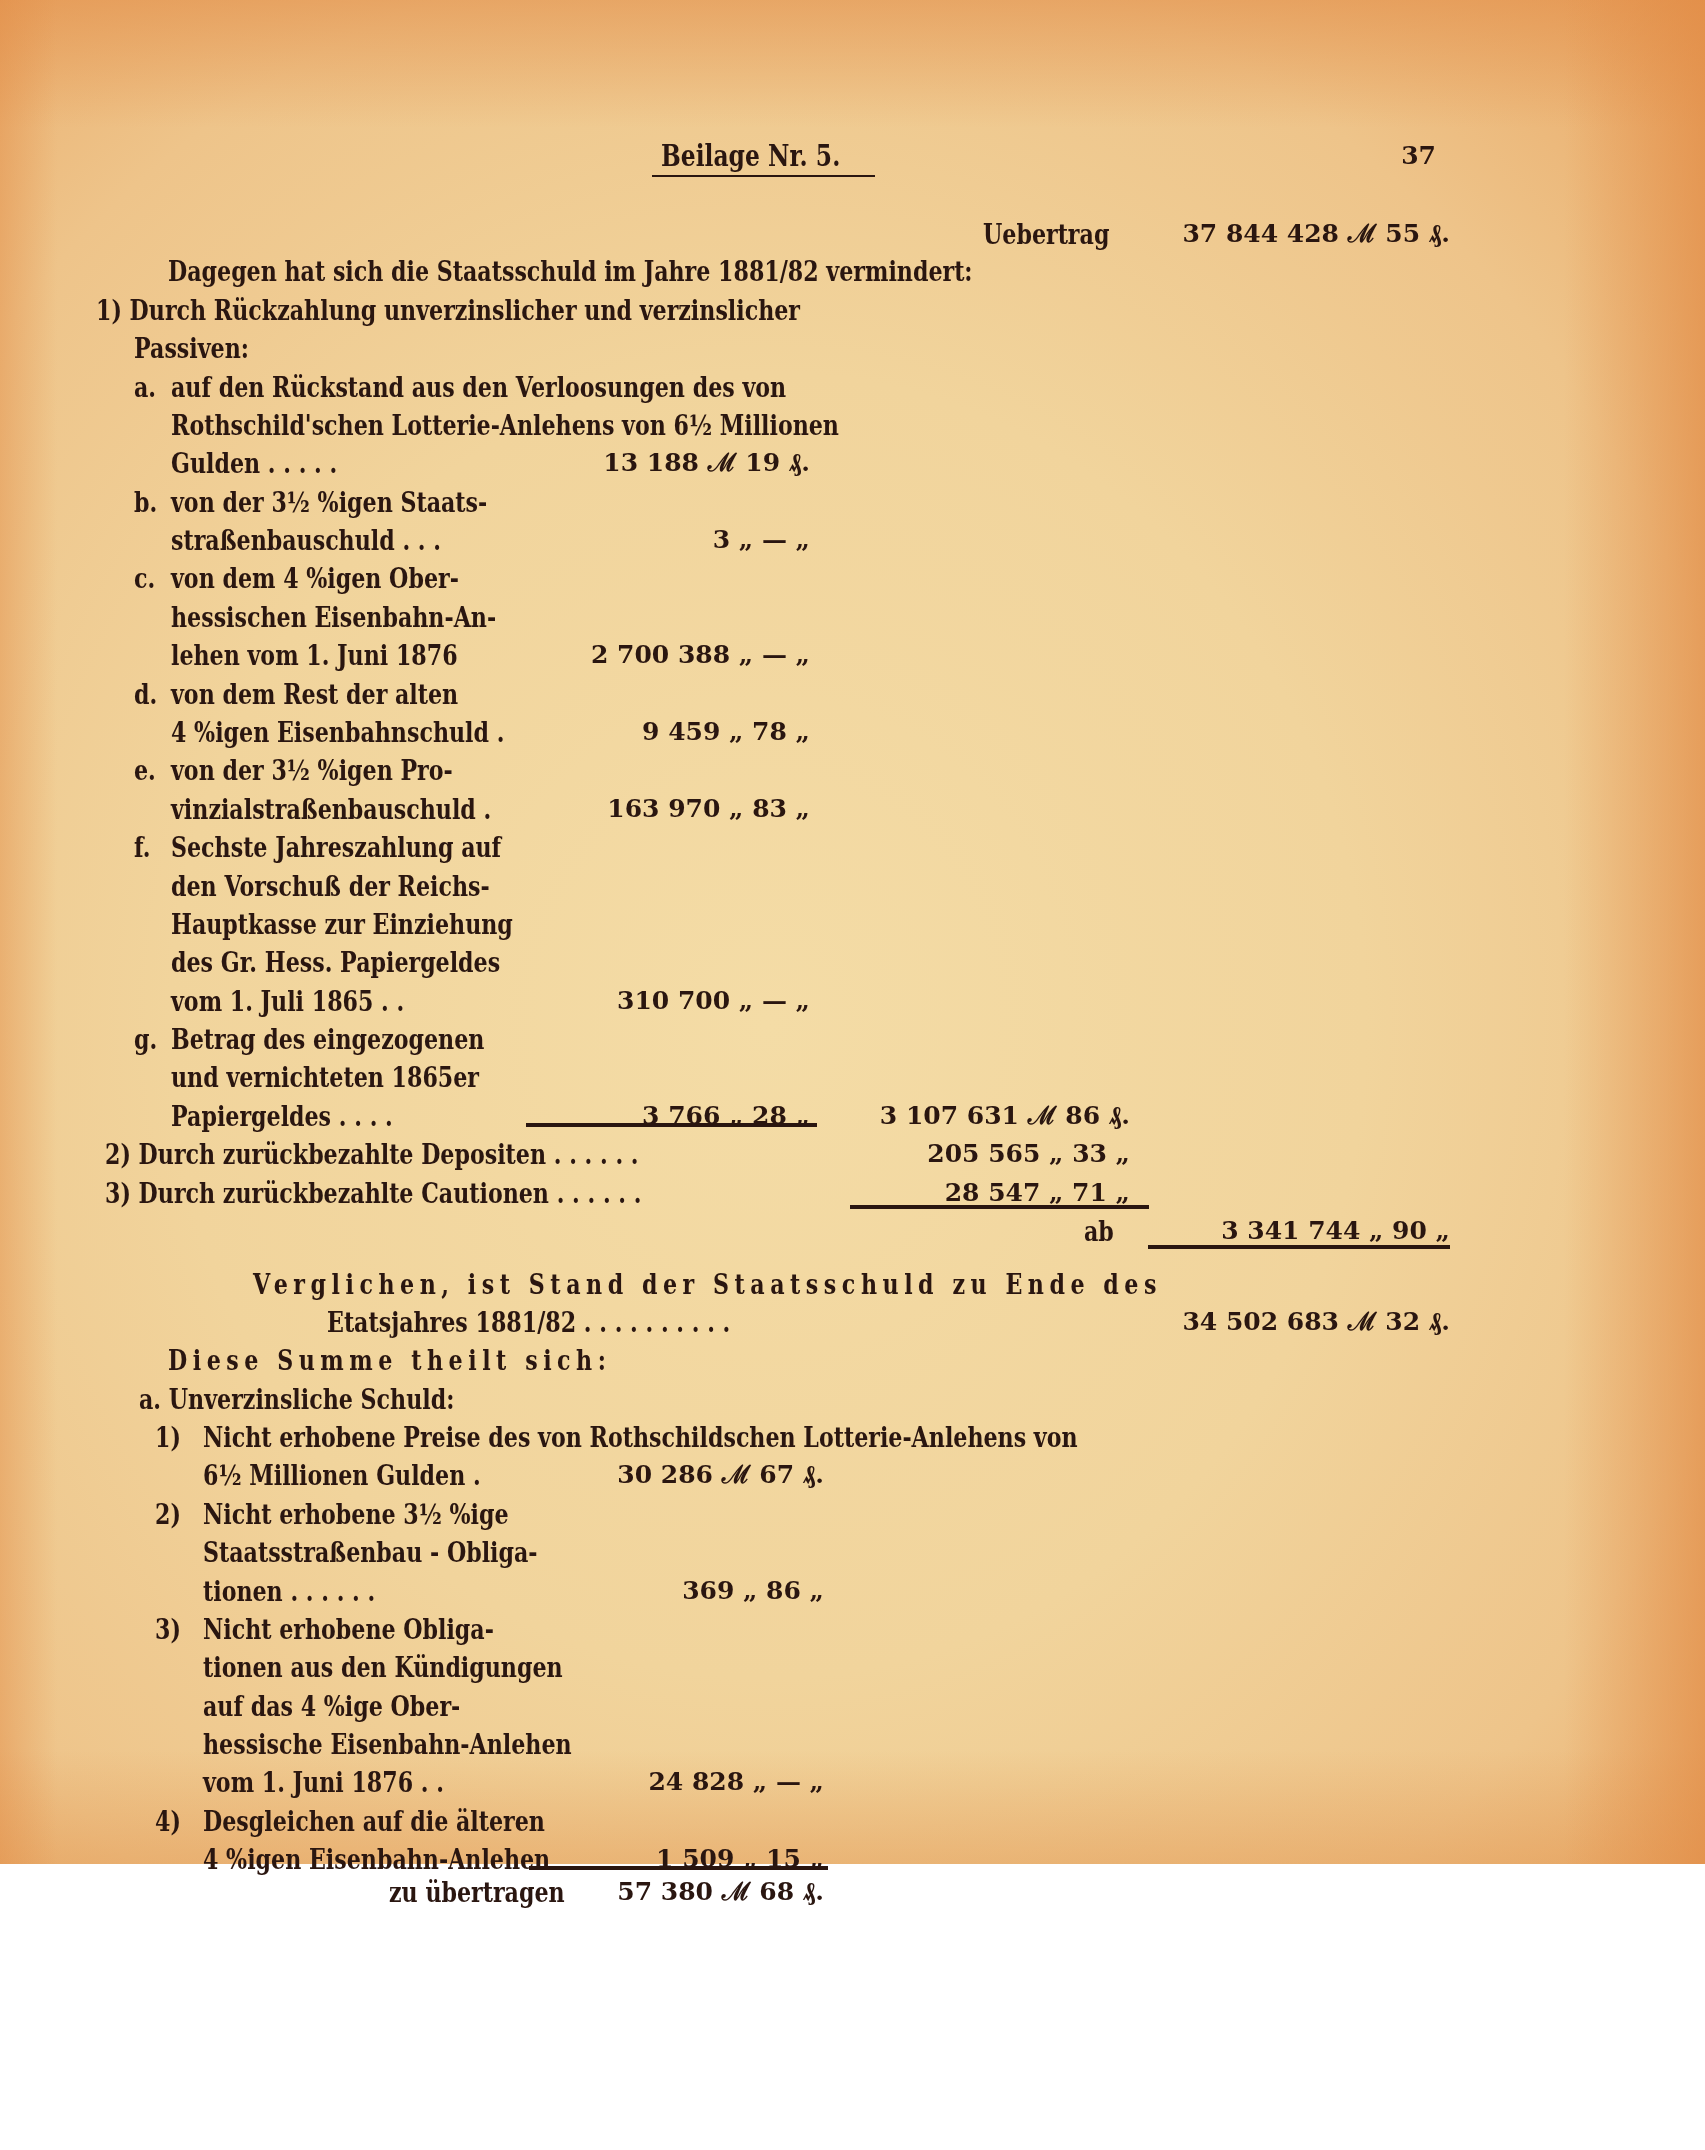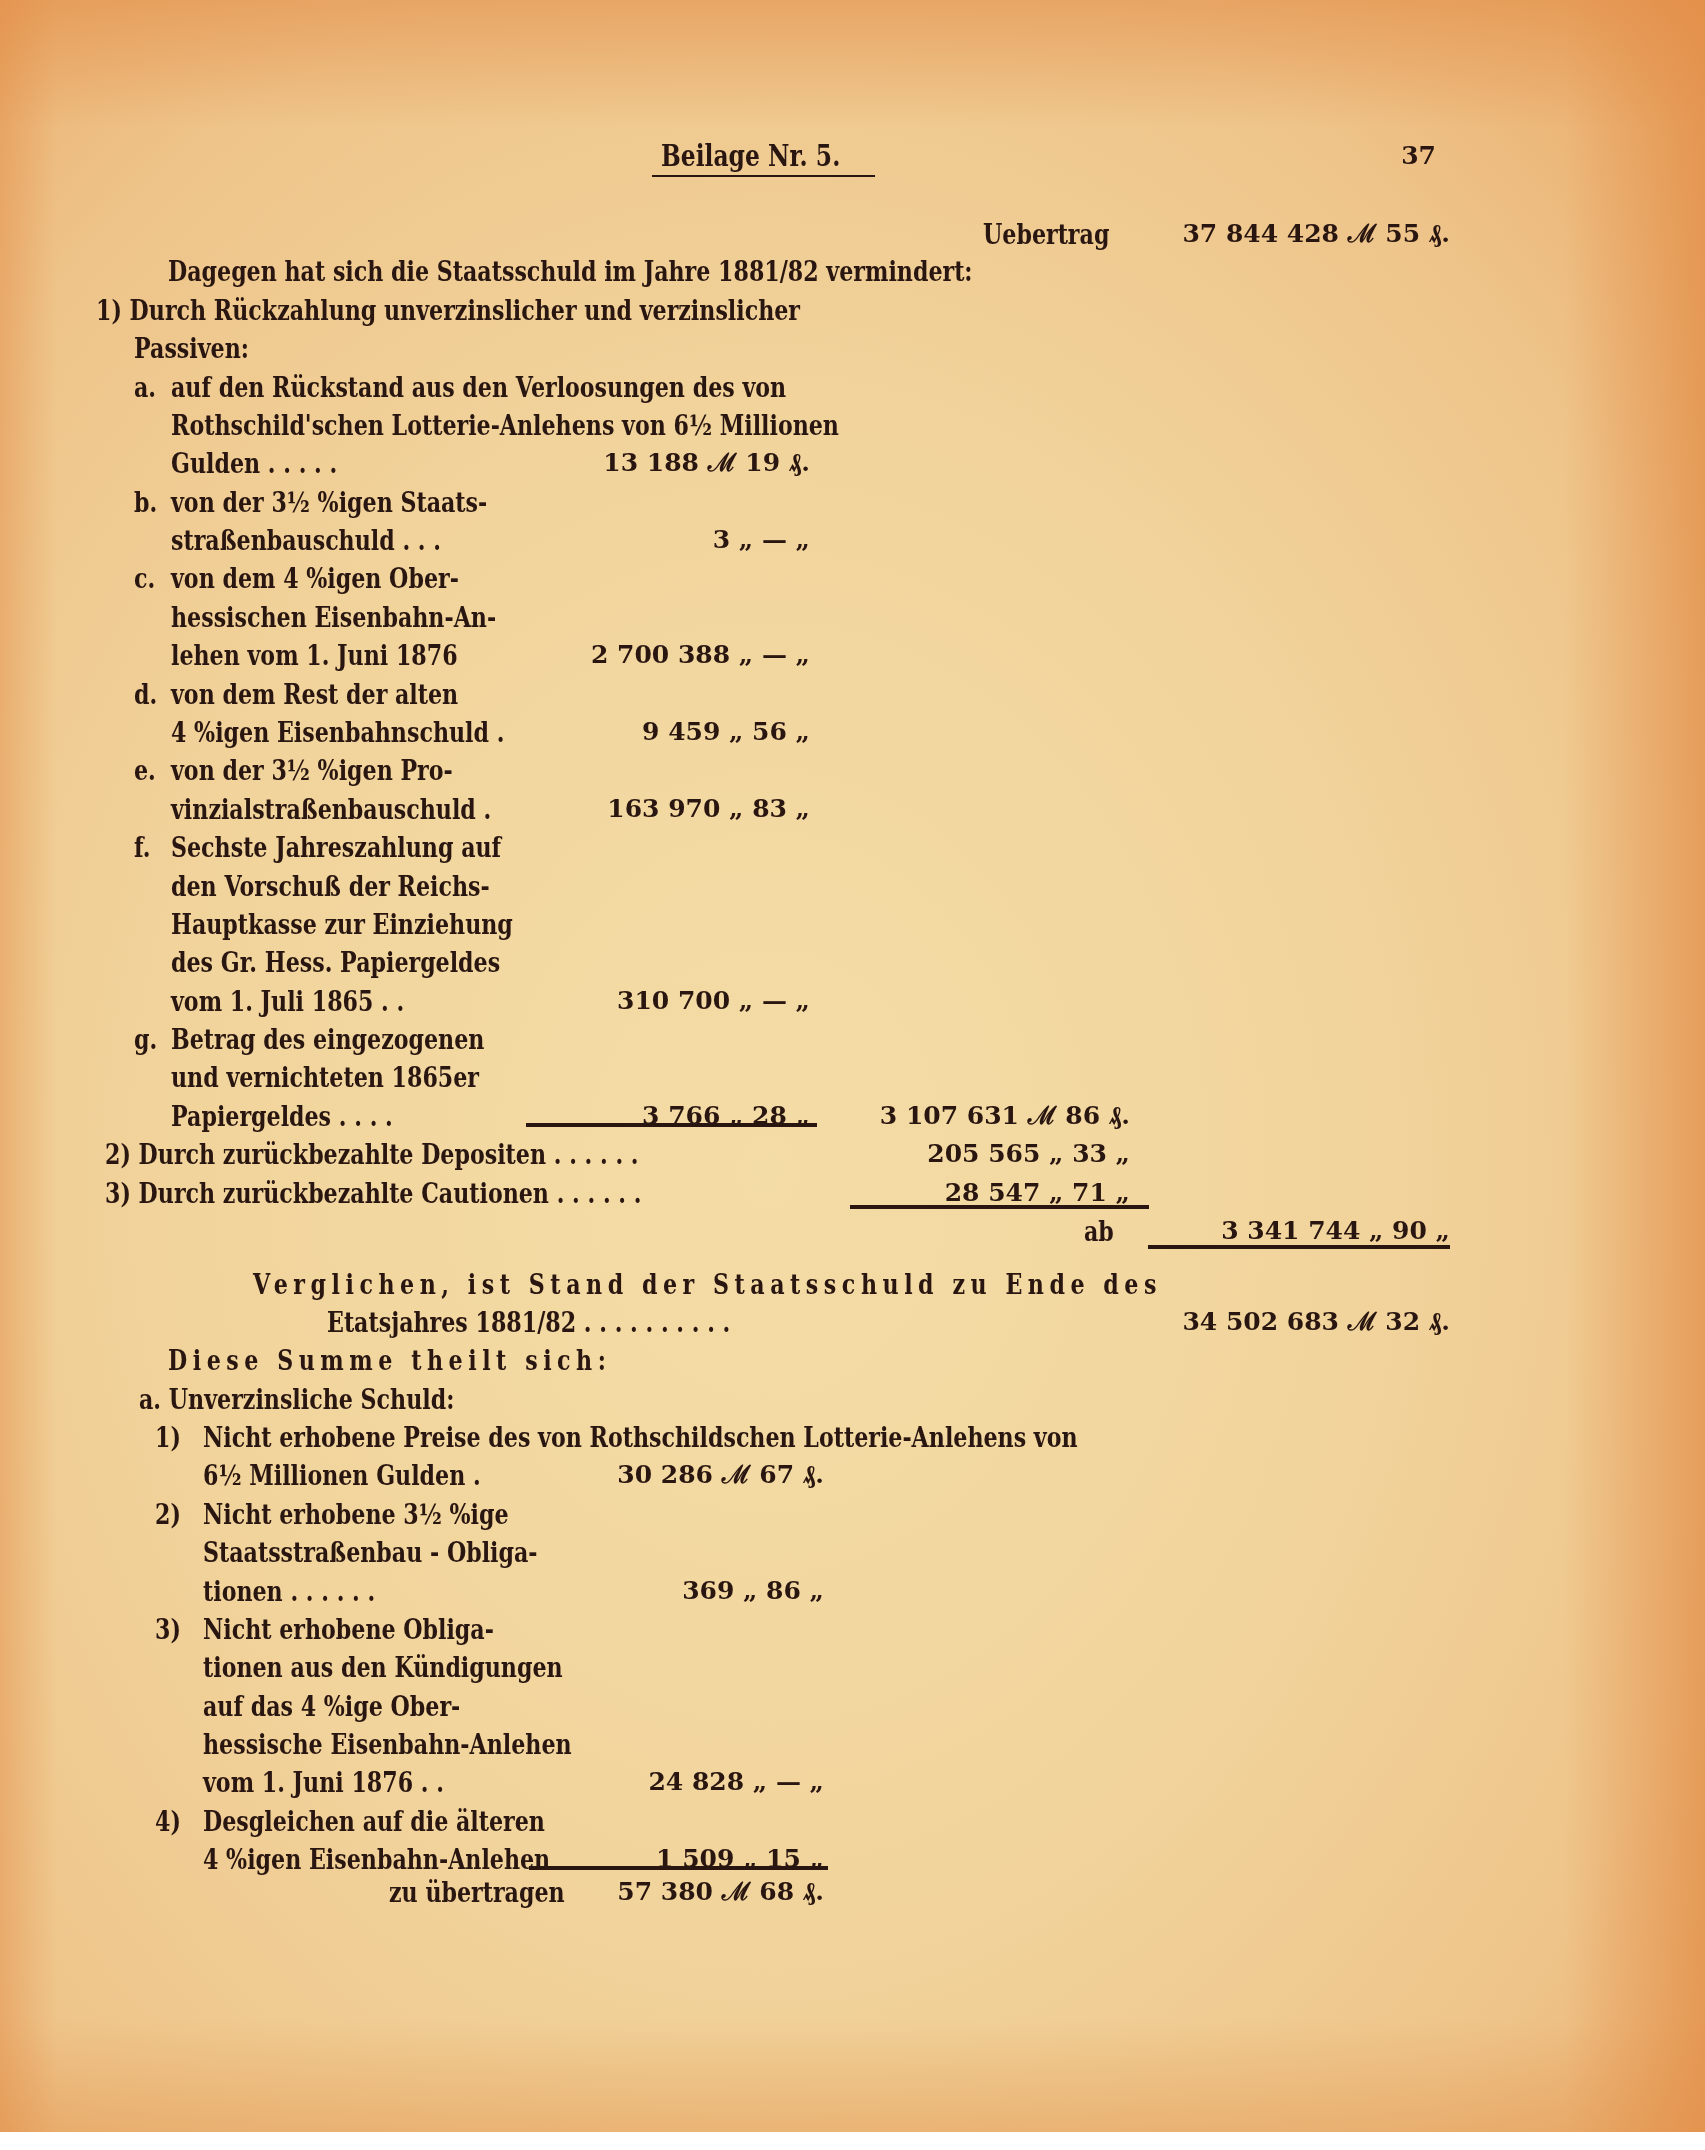--- a/index.html
+++ b/index.html
@@ -3,21 +3,21 @@
 <meta charset="utf-8">
 <style>
   html, body { margin: 0; padding: 0; }
   body {
     width: 1706px; height: 2151px; position: relative; overflow: hidden;
     background: #ffffff;
     font-family: "DejaVu Serif", serif;
     color: #2a1610;
   }
   .page {
-    position: absolute; left: 0; top: 0; width: 1706px; height: 2132px;
+    position: absolute; left: 0; top: 0; width: 1706px; height: 1864px;
     background:
       radial-gradient(ellipse at 45% 55%, #f4dca6 0%, #f1d49c 45%, #eec48a 75%, #e9a866 100%);
   }
   .page::before {
     content: ""; position: absolute; inset: 0;
     background:
       linear-gradient(to right, rgba(226,140,70,0.45) 0px, rgba(226,140,70,0) 57px),
       linear-gradient(to left, rgba(226,140,70,0.7) 0px, rgba(226,140,70,0) 142px),
       linear-gradient(to bottom, rgba(226,140,70,0.55) 0px, rgba(226,140,70,0) 128px),
       linear-gradient(to top, rgba(226,150,80,0.45) 0px, rgba(226,150,80,0) 114px);
@@ -67,21 +67,21 @@
 
   <div class="t" style="left:134px; top:561px;">c.</div>
   <div class="t" style="left:171px; top:561px;">von dem 4 %igen Ober-</div>
   <div class="t" style="left:171px; top:600px;">hessischen Eisenbahn-An-</div>
   <div class="t" style="left:171px; top:638px;">lehen vom 1. Juni 1876</div>
   <div class="num" style="left:519px; top:638px; width:291px;">2 700 388 „ — „</div>
 
   <div class="t" style="left:134px; top:677px;">d.</div>
   <div class="t" style="left:171px; top:677px;">von dem Rest der alten</div>
   <div class="t" style="left:171px; top:715px;">4 %igen Eisenbahnschuld .</div>
-  <div class="num" style="left:540px; top:715px; width:270px;">9 459 „ 56 „</div>
+  <div class="num" style="left:540px; top:715px; width:270px;">9 459 „ 78 „</div>
 
   <div class="t" style="left:134px; top:753px;">e.</div>
   <div class="t" style="left:171px; top:753px;">von der 3½ %igen Pro-</div>
   <div class="t" style="left:171px; top:792px;">vinzialstraßenbauschuld .</div>
   <div class="num" style="left:540px; top:792px; width:270px;">163 970 „ 83 „</div>
 
   <div class="t" style="left:134px; top:830px;">f.</div>
   <div class="t" style="left:171px; top:830px;">Sechste Jahreszahlung auf</div>
   <div class="t" style="left:171px; top:869px;">den Vorschuß der Reichs-</div>
   <div class="t" style="left:171px; top:907px;">Hauptkasse zur Einziehung</div>

